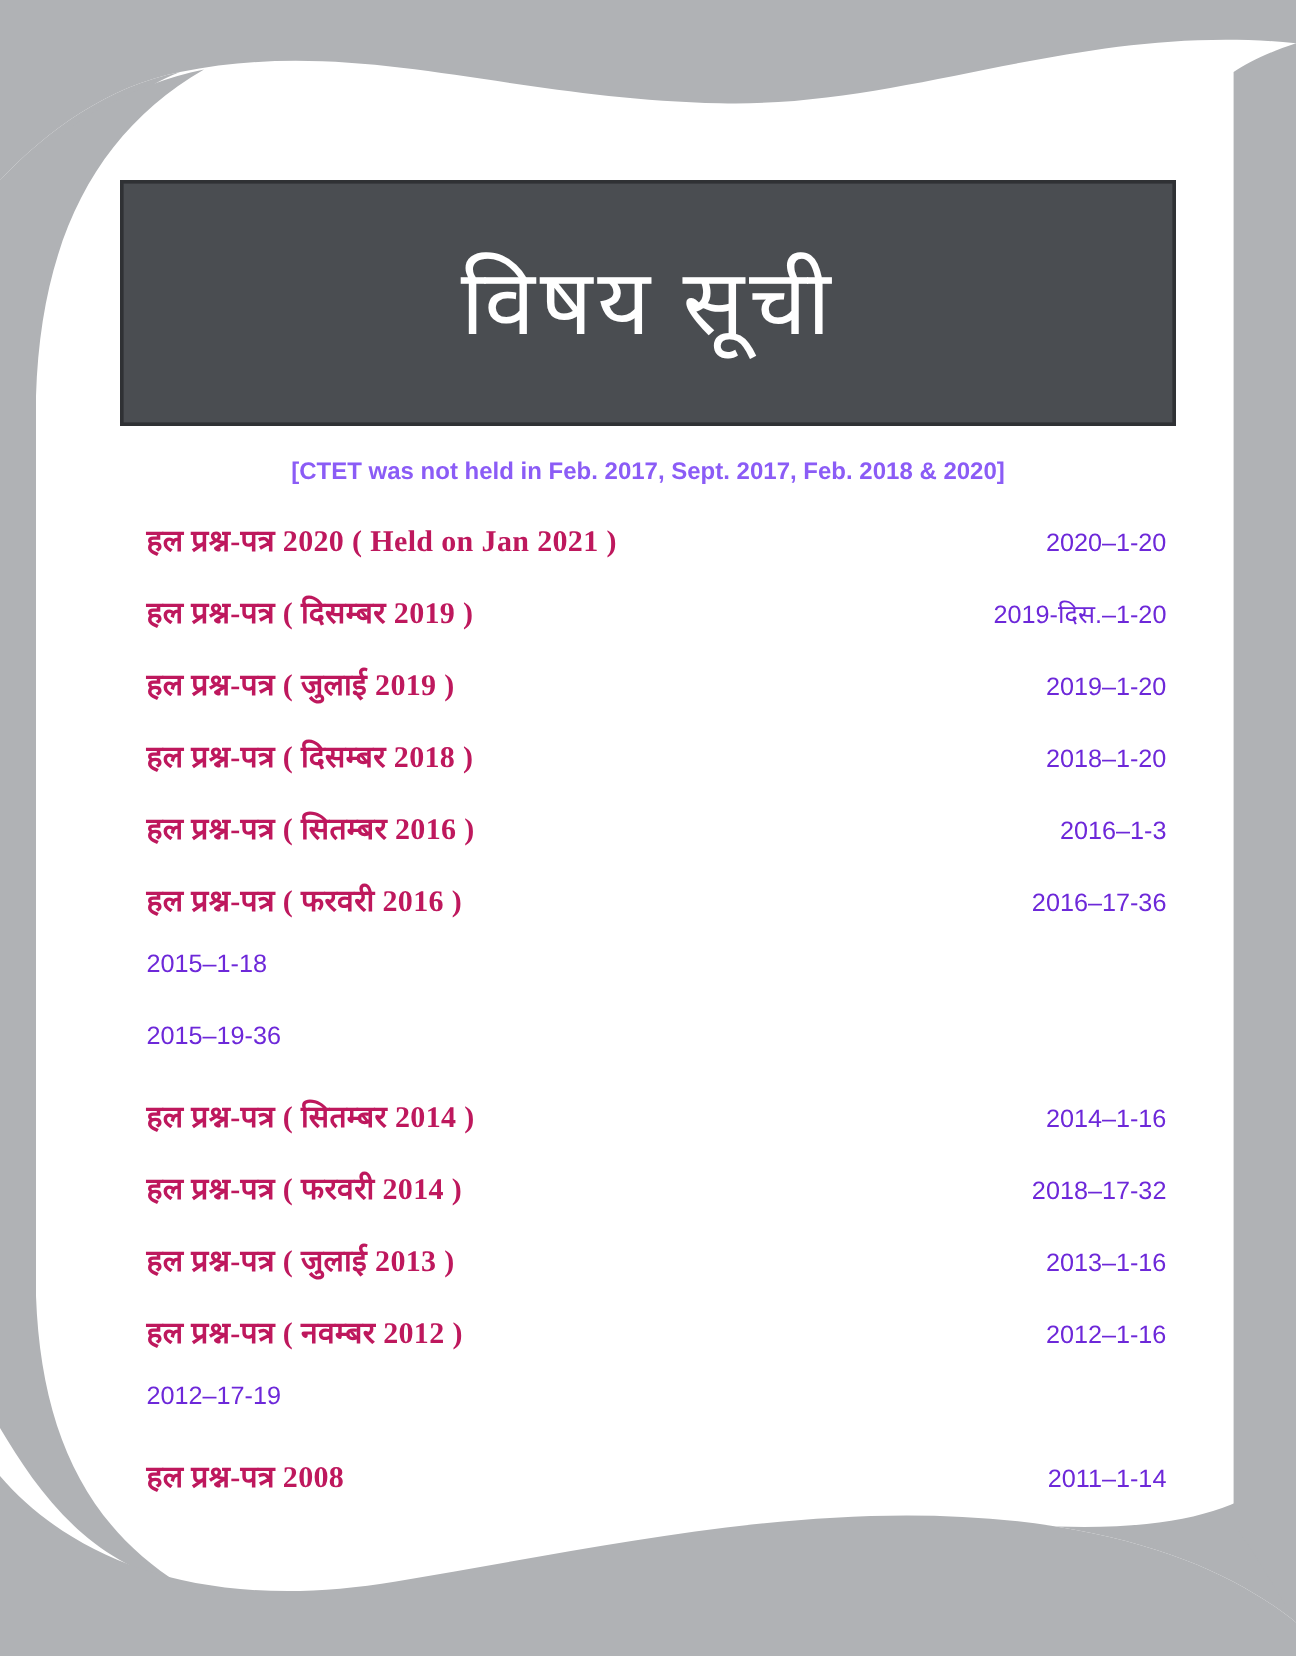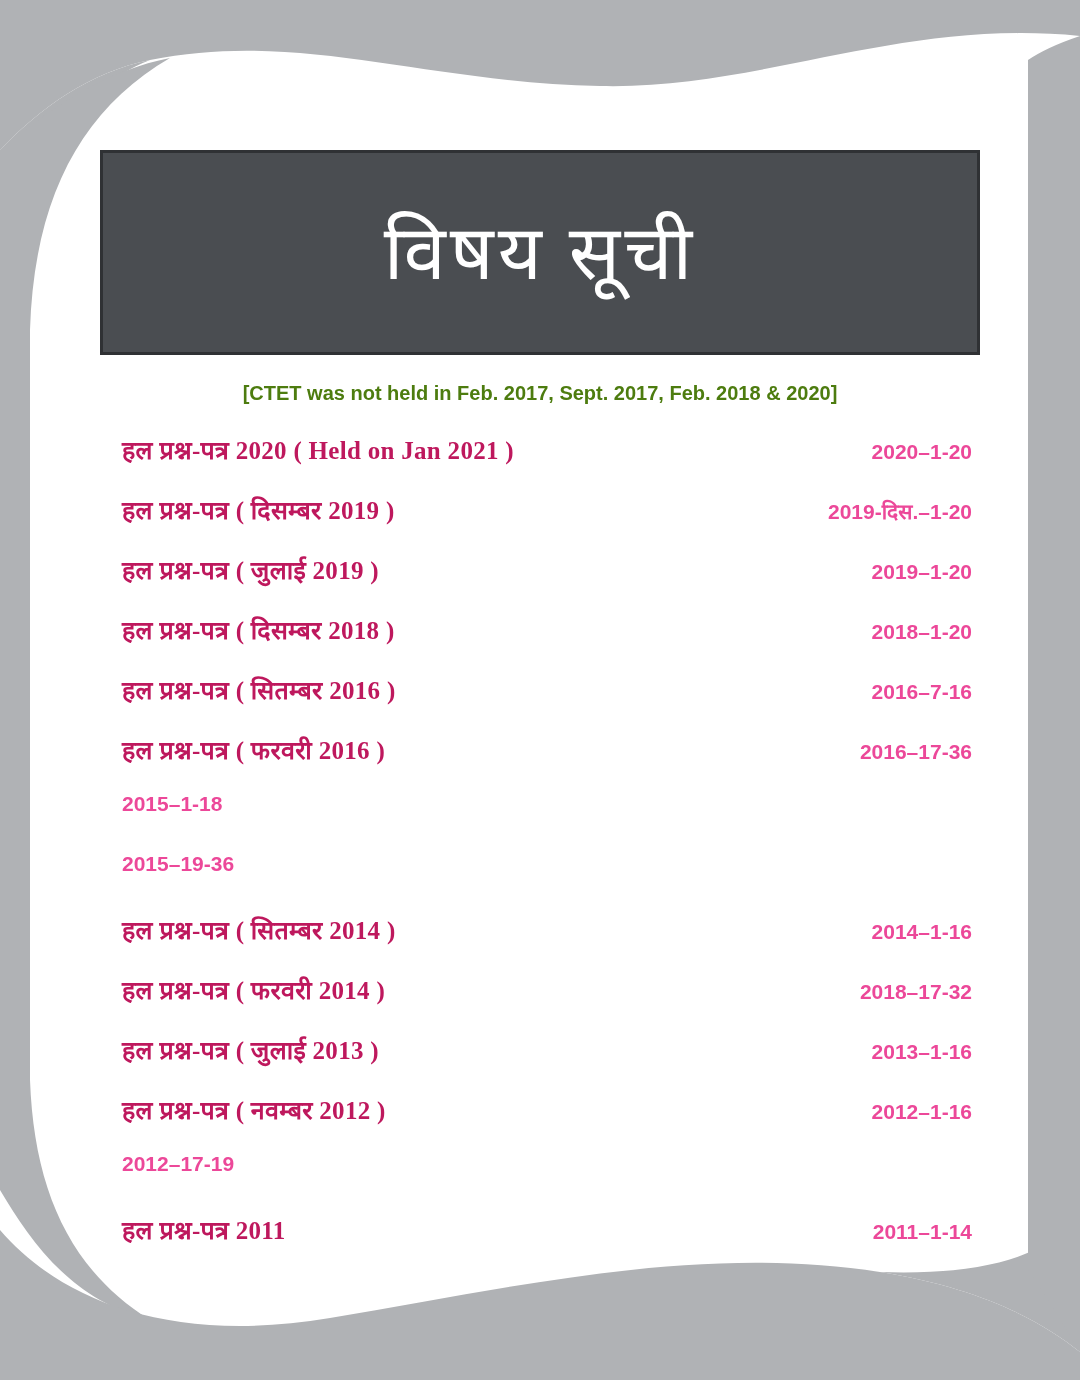--- a/index.html
+++ b/index.html
@@ -53,21 +53,21 @@
   }
 
   .note-line {
     position: absolute;
     left: 100px;
     top: 382px;
     width: 880px;
     text-align: center;
     font-size: 20px;
     font-weight: bold;
-    color: #4d7c0f;
+    color: #8b5cf6;
     font-family: "Liberation Sans", sans-serif;
   }
 
   .toc {
     position: absolute;
     left: 100px;
     top: 432px;
     width: 880px;
   }
   .toc-row {
@@ -81,22 +81,22 @@
     font-family: "Liberation Serif", serif;
     font-size: 25px;
     font-weight: bold;
     color: #be185d;
     white-space: nowrap;
     letter-spacing: 0.3px;
   }
   .toc-pages {
     font-family: "Liberation Sans", sans-serif;
     font-size: 21px;
-    font-weight: bold;
-    color: #ec4899;
+    font-weight: normal;
+    color: #6d28d9;
     white-space: nowrap;
     text-align: center;
   }
 </style>
 </head>
 <body>
 
 <svg class="bg-decor" viewBox="0 0 1080 1380" preserveAspectRatio="none" xmlns="http://www.w3.org/2000/svg">
 
   <path fill="#b0b2b5" d="M0,0 L1080,0 L1080,36 C900,18 760,90 600,86 C420,82 300,30 150,60 C90,72 40,108 0,150 Z"></path>
@@ -135,21 +135,21 @@
       <span class="toc-pages">2019–1-20</span>
     </div>
 
     <div class="toc-row">
       <span class="toc-title">हल प्रश्न-पत्र ( दिसम्बर 2018 )</span>
       <span class="toc-pages">2018–1-20</span>
     </div>
 
     <div class="toc-row">
       <span class="toc-title">हल प्रश्न-पत्र ( सितम्बर 2016 )</span>
-      <span class="toc-pages">2016–7-16</span>
+      <span class="toc-pages">2016–1-3</span>
     </div>
 
     <div class="toc-row">
       <span class="toc-title">हल प्रश्न-पत्र ( फरवरी 2016 )</span>
       <span class="toc-pages">2016–17-36</span>
     </div>
 
     <div class="toc-row">
       <span class="toc-pages">2015–1-18</span>
     </div>
@@ -176,18 +176,18 @@
     <div class="toc-row">
       <span class="toc-title">हल प्रश्न-पत्र ( नवम्बर 2012 )</span>
       <span class="toc-pages">2012–1-16</span>
     </div>
 
     <div class="toc-row">
       <span class="toc-pages">2012–17-19</span>
     </div>
 
     <div class="toc-row">
-      <span class="toc-title">हल प्रश्न-पत्र 2011</span>
+      <span class="toc-title">हल प्रश्न-पत्र 2008</span>
       <span class="toc-pages">2011–1-14</span>
     </div>
 
   </div>
 </div>
 
 </body></html>

